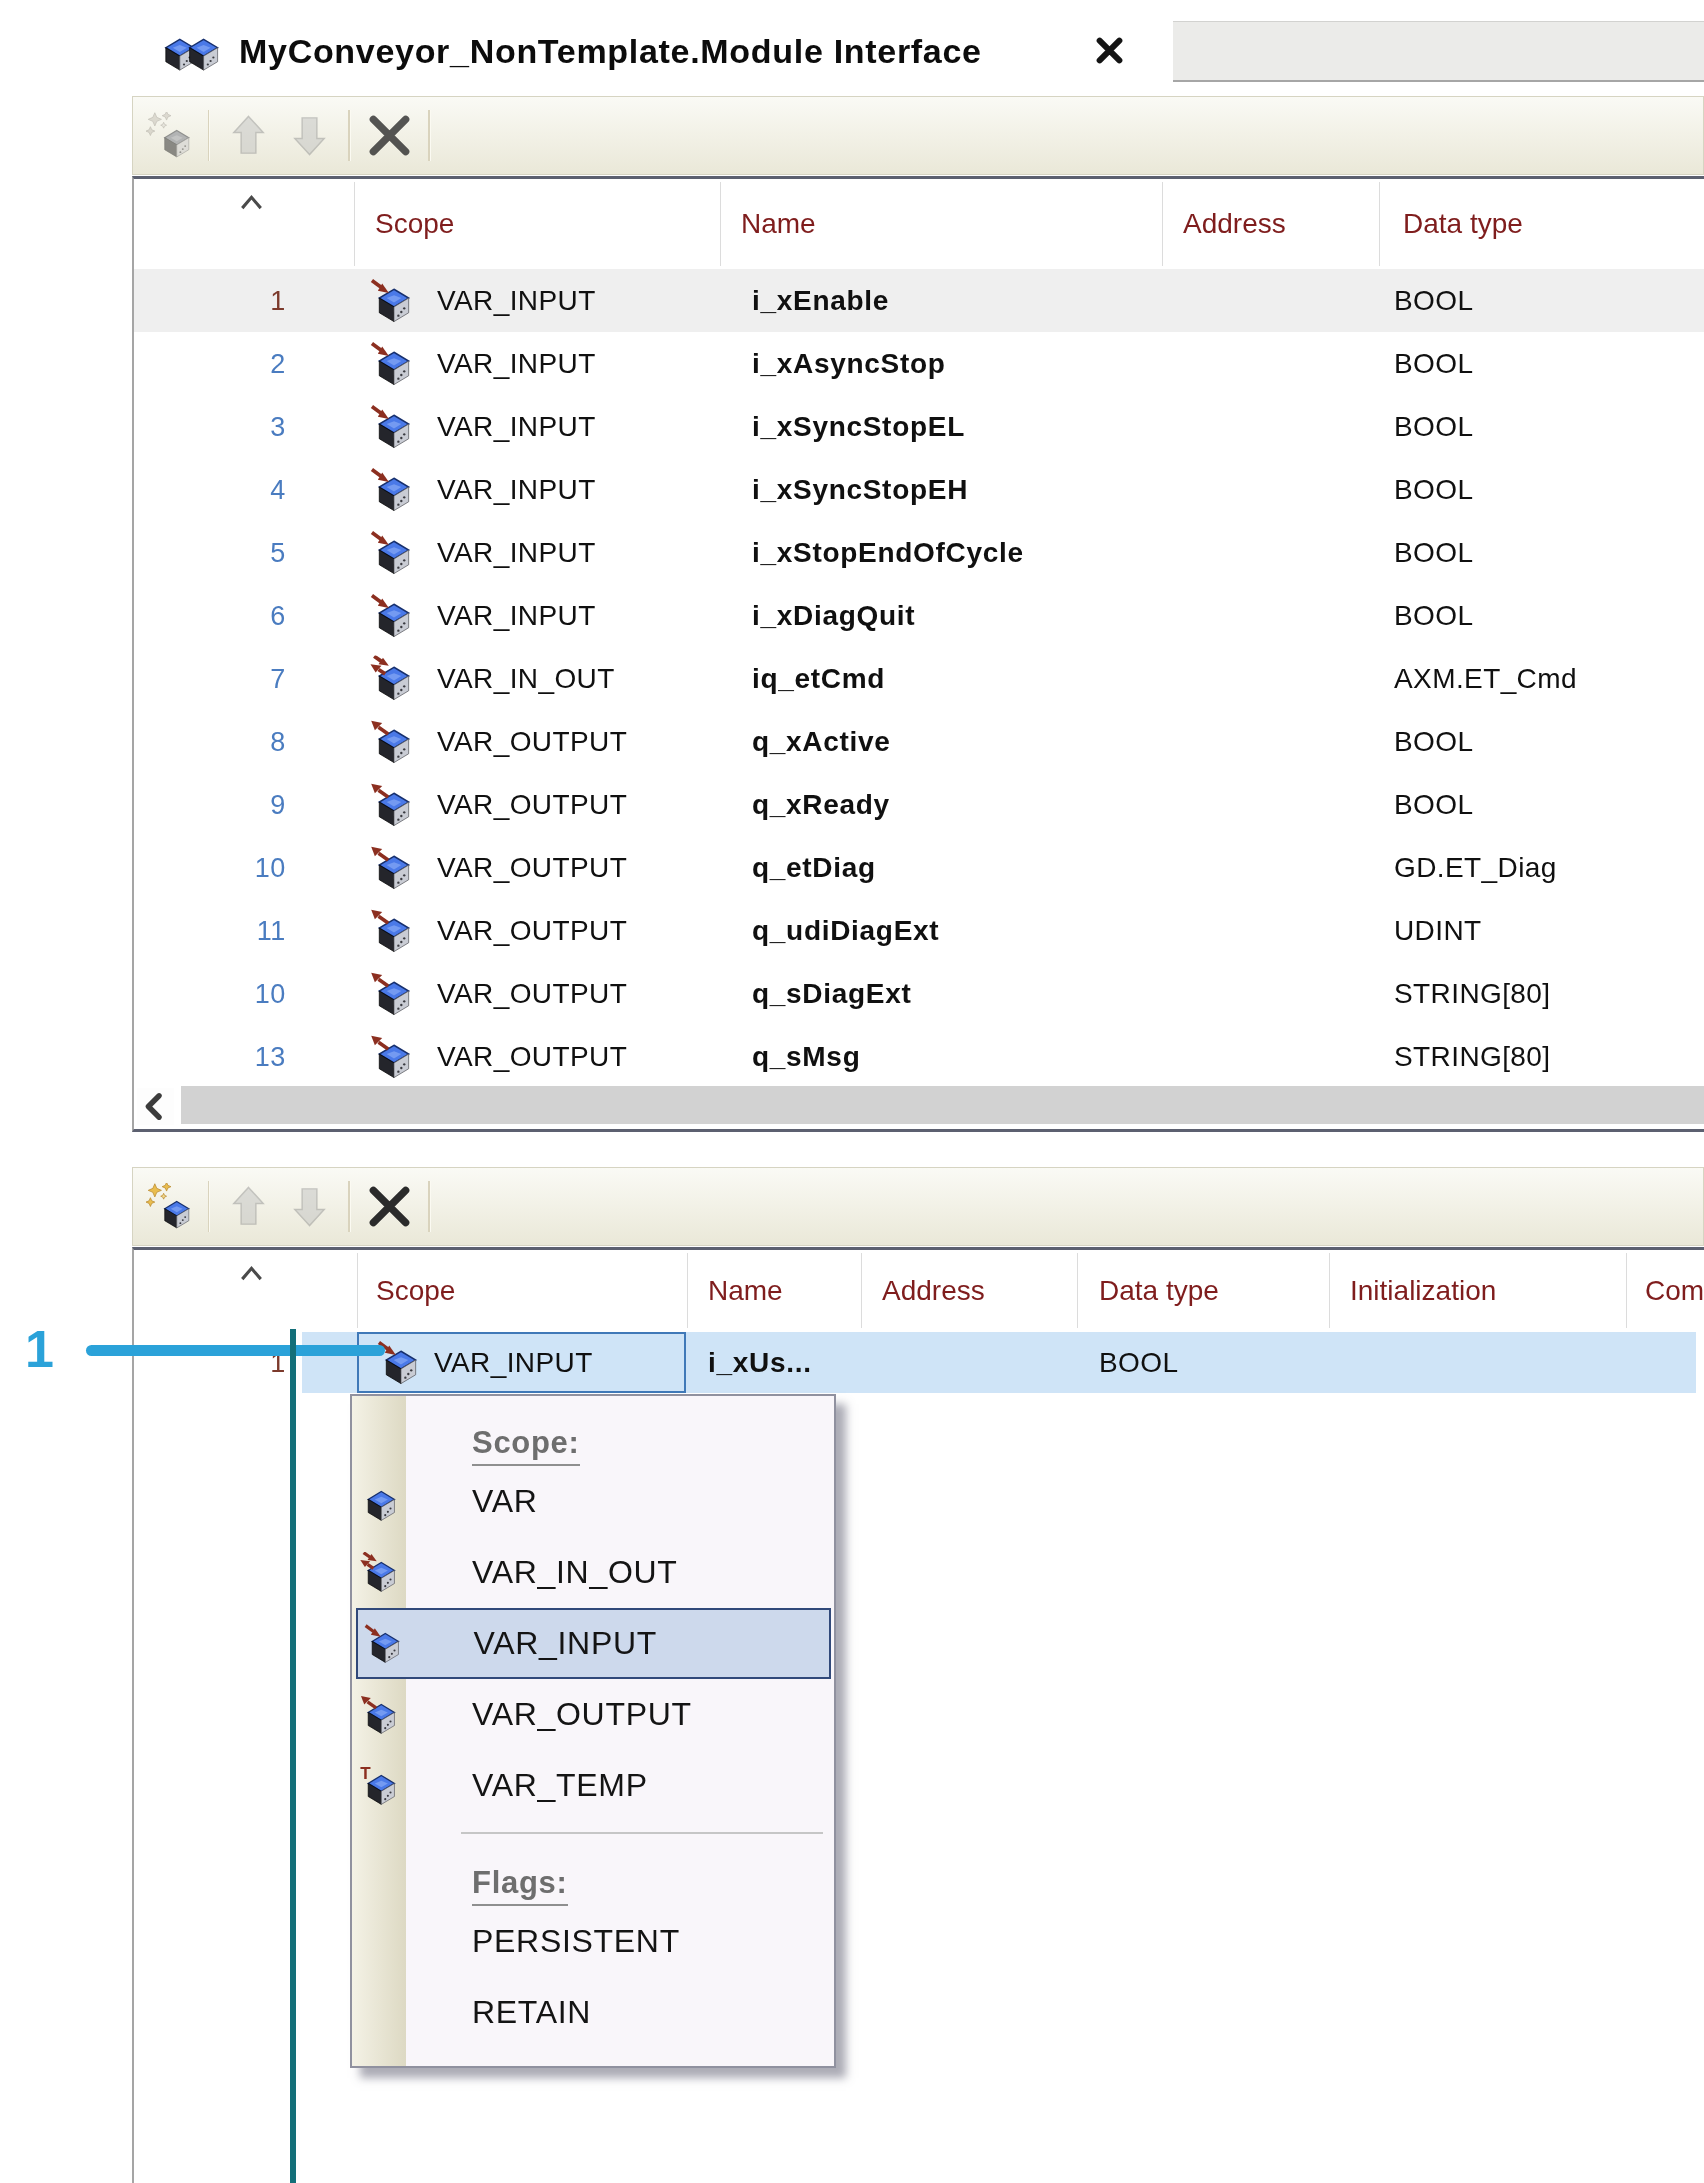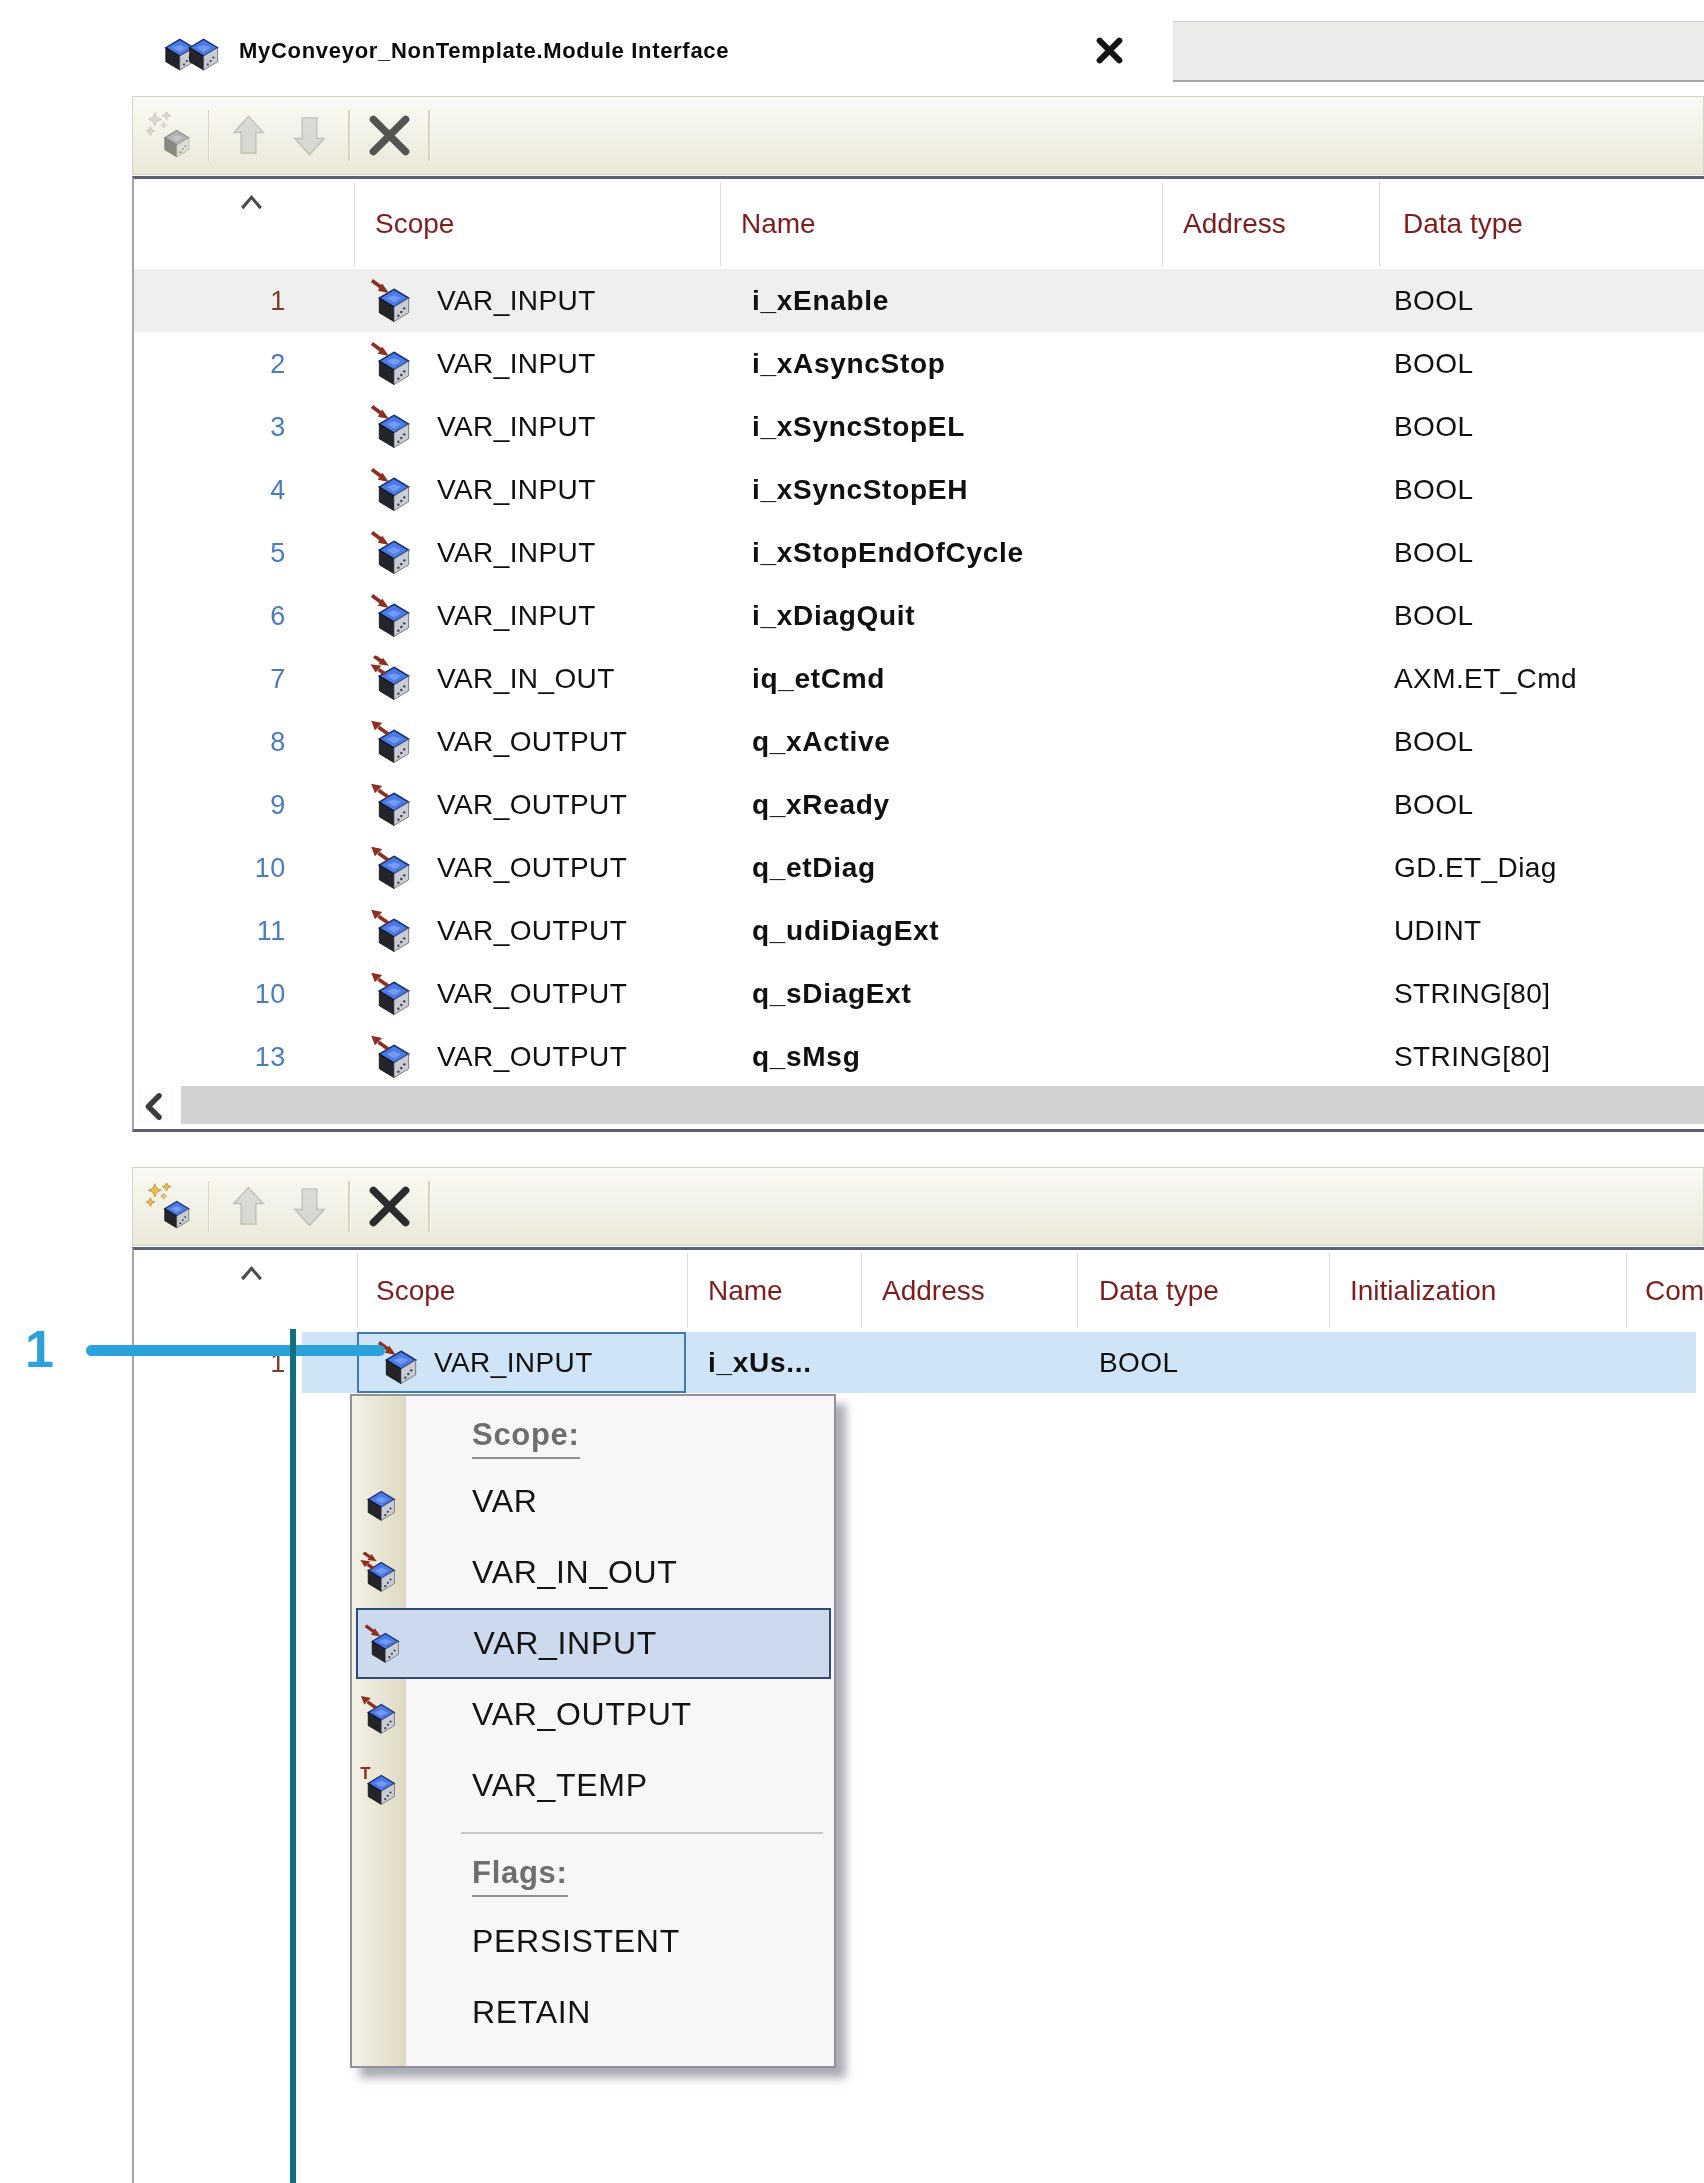--- a/index.html
+++ b/index.html
@@ -5,21 +5,21 @@
   html,body{margin:0;padding:0;background:#fff;}
   #page{position:relative;width:1705px;height:2183px;background:#fff;overflow:hidden;
         font-family:"Liberation Sans",sans-serif;color:#111;}
 
   
   .tab{position:absolute;left:111px;top:20px;width:1061px;height:61px;background:#fff;
        clip-path:polygon(42px 0,1053px 0,1061px 61px,0 61px);
        filter:drop-shadow(0 0 1.4px #9a9a9a);}
   .tabicon{position:absolute;left:45px;top:7px;}
   .tabtitle{position:absolute;left:128px;top:50%;transform:translateY(-50%);
-            font-size:22px;font-weight:bold;letter-spacing:0.7px;white-space:nowrap;color:#0c0c0c;}
+            font-size:34px;font-weight:bold;letter-spacing:0.7px;white-space:nowrap;color:#0c0c0c;}
   .tabclose{position:absolute;left:981px;top:12.7px;}
   .tabstrip-rest{position:absolute;left:1173px;top:21px;width:531px;height:58px;
                  background:#ebebe9;border-top:0.7px solid #d2d2d0;border-bottom:2.8px solid #a6a6a6;}
 
   
   .toolbar{position:absolute;left:132px;width:1572px;height:79px;box-sizing:border-box;
            background:linear-gradient(#fafaf5,#eae8d8);border:0.7px solid #d6d4c2;
            display:flex;align-items:center;}
   #toolbar-top{top:96px;} #toolbar-bottom{top:1167px;}
   .tbtn{width:55px;height:63px;display:flex;align-items:center;justify-content:center;margin:0 2.8px;}
@@ -59,21 +59,21 @@
   .focus-cell{position:absolute;left:223px;width:329px;top:0;height:100%;
               border:2.1px solid #4079b8;box-sizing:border-box;}
   .brow .icn{left:242px;} .brow .scope-t{left:300px;} .brow .name-t{left:574px;} .brow .type-t{left:965px;}
 
   
   #ctx-menu{position:absolute;left:350px;top:1394px;width:486px;box-sizing:border-box;
             background:#f9f6fa;border:2.1px solid #90919f;padding:14px 0 18.3px 0;
             box-shadow:10px 10px 8.5px rgba(90,90,110,.5);}
   .menu-gutter{position:absolute;left:0;top:0;bottom:0;width:54px;
                background:linear-gradient(90deg,#f4f2e6,#ddd9c3);}
-  .mh{position:relative;height:56px;display:flex;align-items:center;padding-left:120px;}
+  .mh{position:relative;height:56px;display:flex;align-items:flex-end;padding-left:120px;}
   .mh span{font-size:31px;font-weight:bold;color:#6e6e6e;border-bottom:2.8px solid #8f8f8f;
            padding-bottom:3.5px;letter-spacing:0.7px;}
   .mh.flags{height:60px;}
   .mi{position:relative;height:71px;display:flex;align-items:center;padding-left:120px;
       font-size:32px;color:#141414;letter-spacing:0.7px;box-sizing:border-box;}
   .mi .micn{position:absolute;left:7px;top:50%;transform:translateY(-50%);width:42px;height:42px;}
   .mi.sel{background:#cdd9ec;border:2.1px solid #31497a;margin:0 3.5px;padding-left:116px;}
   .mi.sel .micn{left:5px;}
   .msep{height:25px;position:relative;}
   .msep .msline{position:absolute;left:109px;right:11.3px;top:11.3px;border-top:2.1px solid #c6c6c6;}

